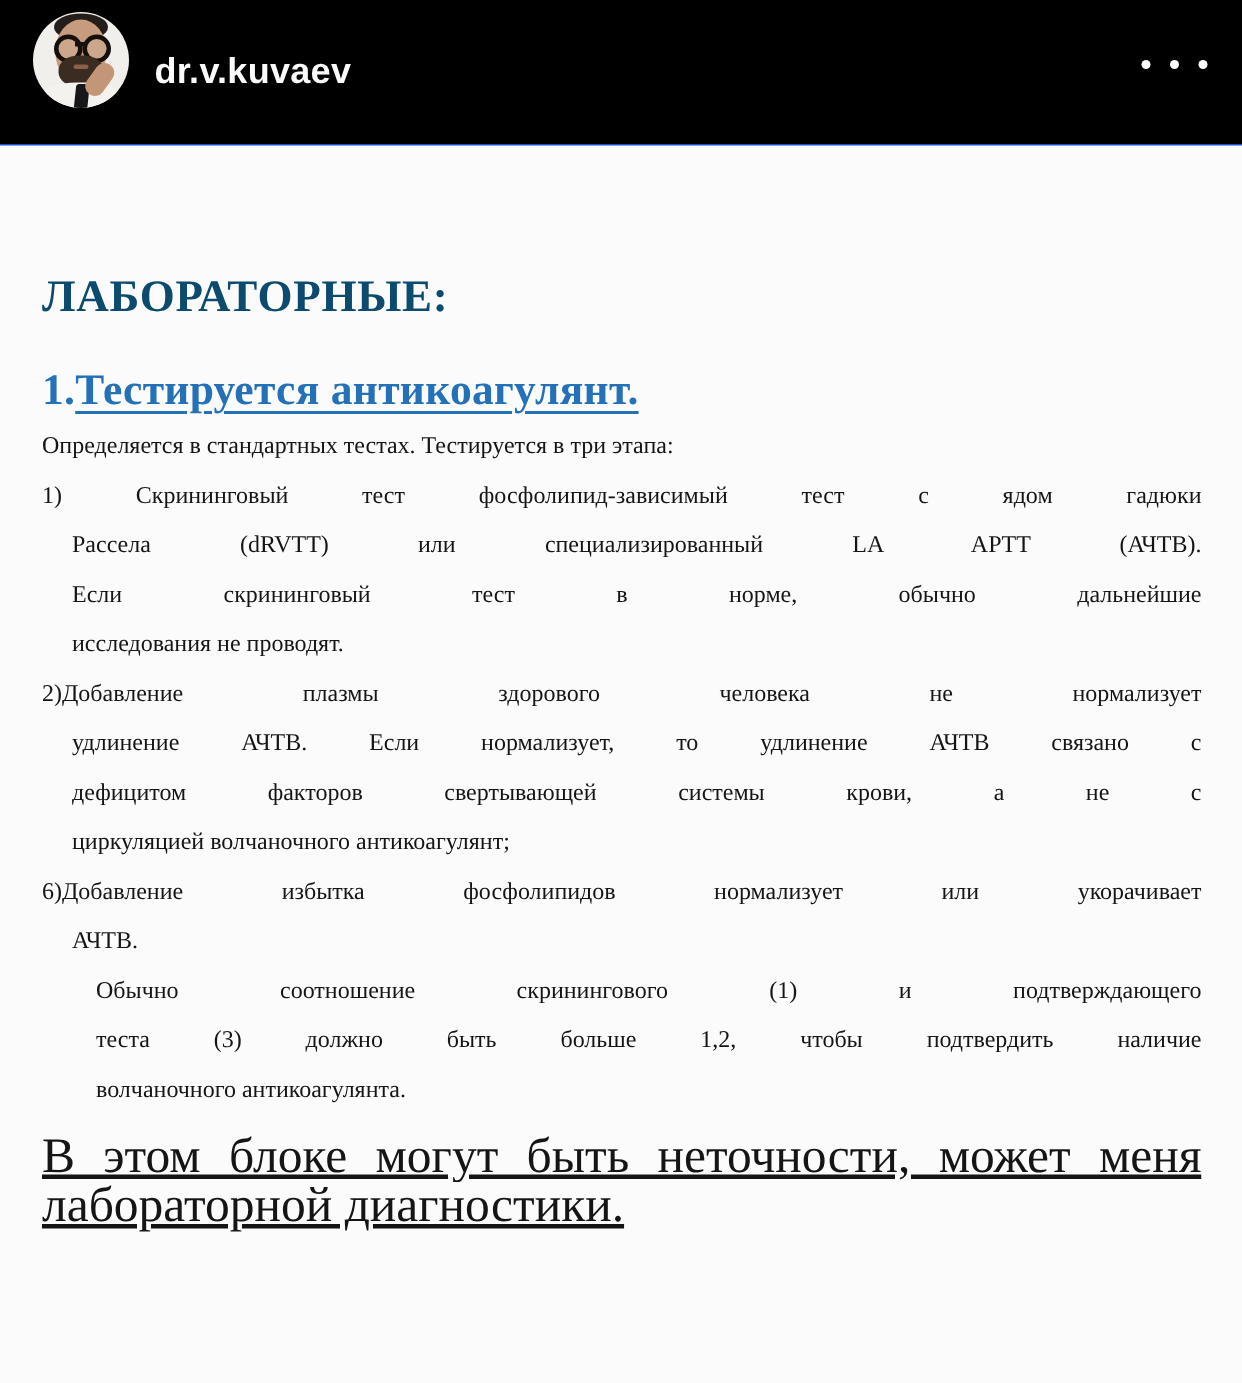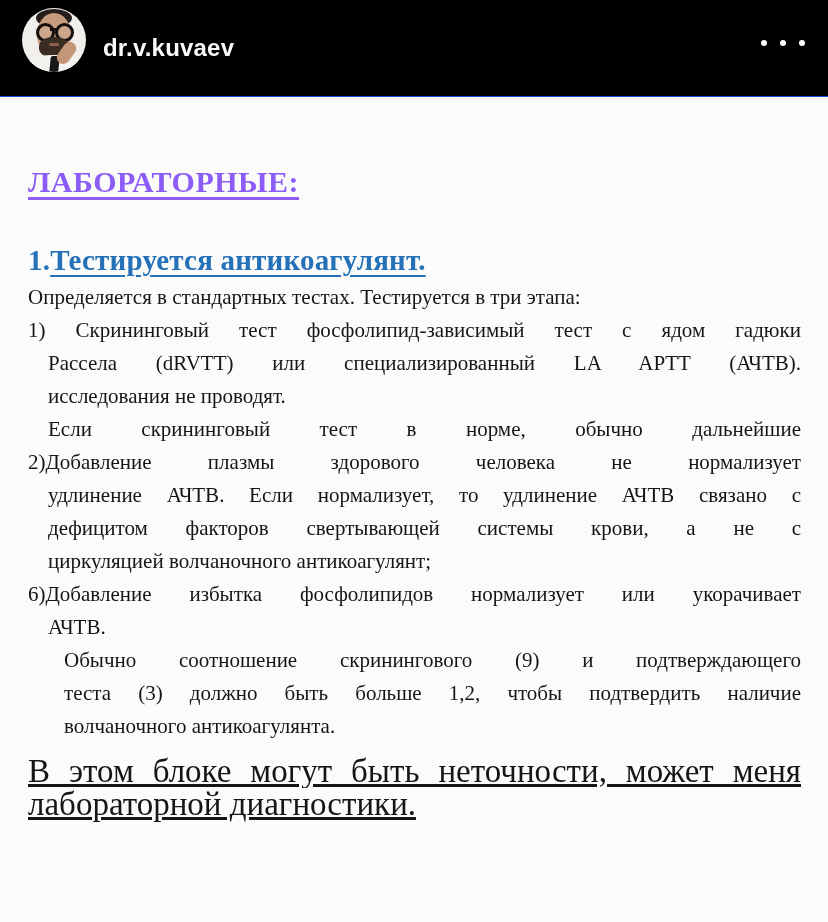--- a/index.html
+++ b/index.html
@@ -34,33 +34,33 @@
     position:absolute;right:23px;top:30px;width:44px;height:26px;
     display:flex;align-items:center;justify-content:space-between;cursor:pointer;
   }
   .dot{width:6px;height:6px;border-radius:50%;background:#fdfdfd;}
   
   .post{
     position:absolute;top:97px;left:0;width:828px;height:825px;background:#fbfbfb;
     font-family:"Liberation Serif","DejaVu Serif",serif;color:#151515;
   }
   .h-red{
-    position:absolute;left:28px;top:68px;
-    color:#8b5cf6;font-size:30px;font-weight:bold;
-    text-decoration:underline;text-decoration-thickness:2.5px;text-underline-offset:5px;
+    position:absolute;left:28px;top:84px;
+    color:#0c4a6e;font-size:30px;font-weight:bold;
+    text-decoration-thickness:2.5px;text-underline-offset:5px;
     letter-spacing:.5px;
   }
   .h-blue{
     position:absolute;left:28px;top:147px;
     color:#2571b8;font-size:29px;font-weight:bold;letter-spacing:.2px;
   }
   .h-blue .u{
     text-decoration:underline;text-decoration-thickness:2px;text-underline-offset:5px;
   }
-  .doc-body{position:absolute;left:28px;top:184px;width:773px;font-size:21px;}
+  .doc-body{position:absolute;left:28px;top:184px;width:773px;font-size:16px;}
   .doc-footer{position:absolute;left:28px;top:658px;width:773px;font-size:33px;text-decoration:underline;}
   .doc-line{height:33px;line-height:33px;white-space:nowrap;text-align:left;}
   .doc-line.j{white-space:normal;text-align:justify;text-align-last:justify;overflow:hidden;}
   .doc-line.i1{padding-left:20px;}
   .doc-line.i2{padding-left:36px;}
 </style>
 </head>
 <body>
 
 <div class="header">
@@ -90,29 +90,29 @@
 <div class="post">
 
   <div class="h-red">ЛАБОРАТОРНЫЕ:</div>
 
   <div class="h-blue"><span>1.</span><span class="u">Тестируется антикоагулянт.</span></div>
 
   <div class="doc-body">
       <div class="doc-line i0">Определяется в стандартных тестах. Тестируется в три этапа:</div>
       <div class="doc-line i0 j">1) Скрининговый тест фосфолипид-зависимый тест с ядом гадюки</div>
       <div class="doc-line i1 j">Рассела (dRVTT) или специализированный LA APTT (АЧТВ).</div>
+      <div class="doc-line i1 j">Если скрининговый тест в норме, обычно дальнейшие</div>
       <div class="doc-line i1">исследования не проводят.</div>
-      <div class="doc-line i1 j">Если скрининговый тест в норме, обычно дальнейшие</div>
       <div class="doc-line i0 j">2)Добавление плазмы здорового человека не нормализует</div>
       <div class="doc-line i1 j">удлинение АЧТВ. Если нормализует, то удлинение АЧТВ связано с</div>
       <div class="doc-line i1 j">дефицитом факторов свертывающей системы крови, а не с</div>
       <div class="doc-line i1">циркуляцией волчаночного антикоагулянт;</div>
       <div class="doc-line i0 j">6)Добавление избытка фосфолипидов нормализует или укорачивает</div>
       <div class="doc-line i1">АЧТВ.</div>
-      <div class="doc-line i2 j">Обычно соотношение скринингового (9) и подтверждающего</div>
+      <div class="doc-line i2 j">Обычно соотношение скринингового (1) и подтверждающего</div>
       <div class="doc-line i2 j">теста (3) должно быть больше 1,2, чтобы подтвердить наличие</div>
       <div class="doc-line i2">волчаночного антикоагулянта.</div>
     </div>
 
   <div class="doc-footer">
       <div class="doc-line i0 j">В этом блоке могут быть неточности, может меня поправят врачи</div>
       <div class="doc-line i0">лабораторной диагностики.</div>
     </div>
 </div>
 

